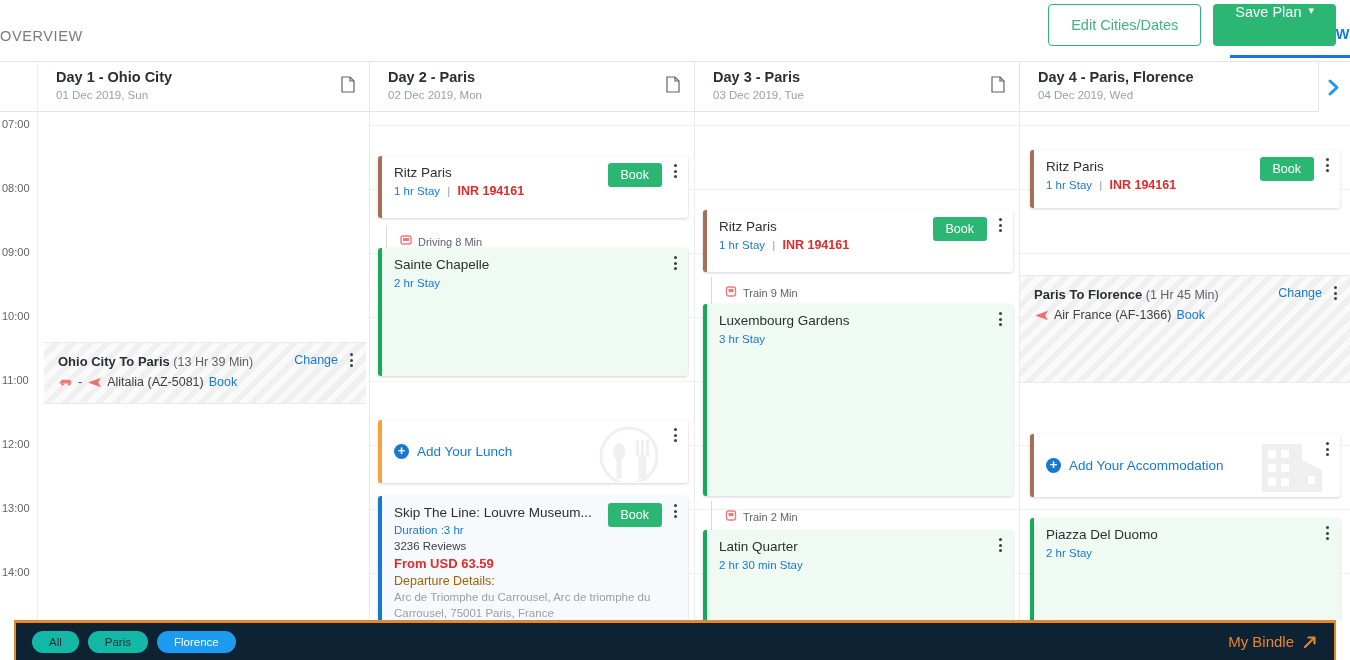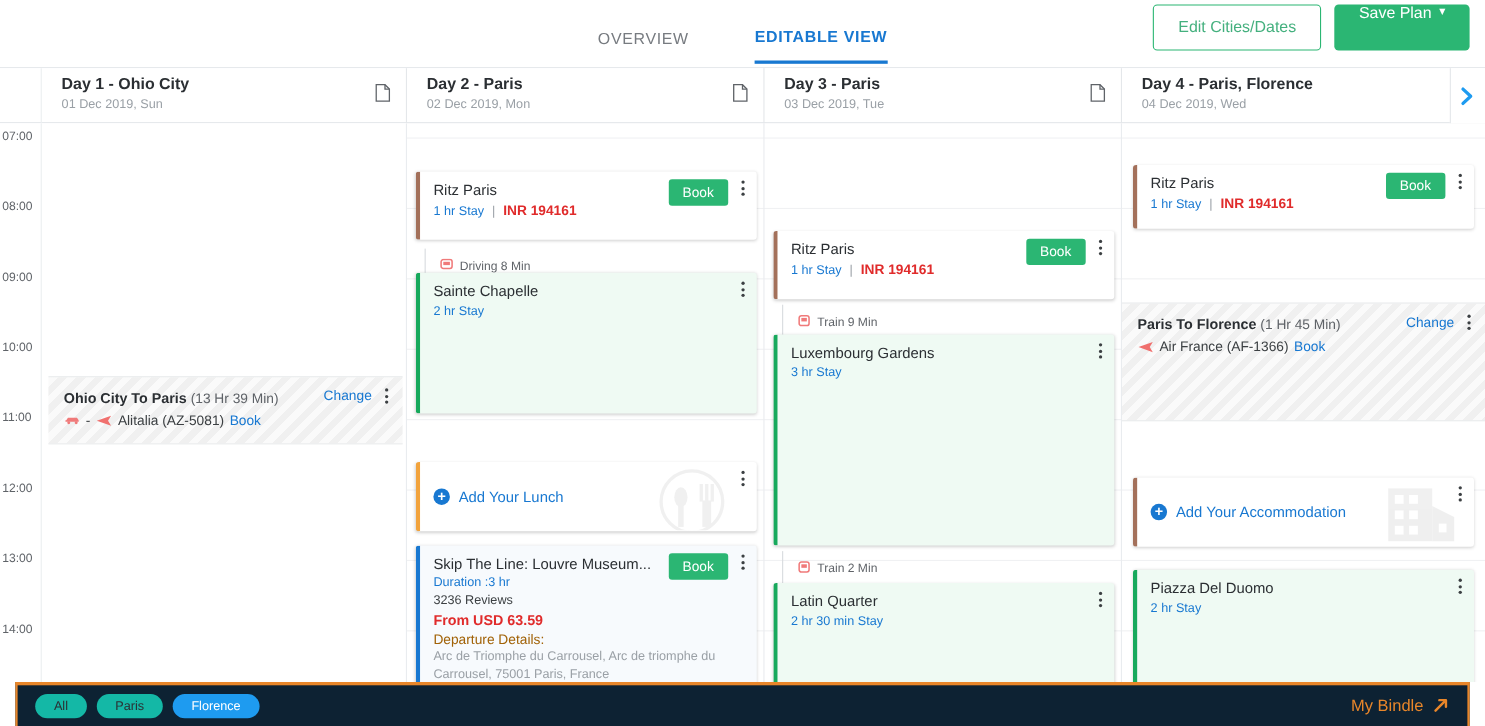--- a/index.html
+++ b/index.html
@@ -12,21 +12,21 @@
   }
 
   
   .topnav {
     position: absolute; top: 0; left: 0; width: 1350px; height: 62px;
     background: #ffffff;
     border-bottom: 1px solid #e4e7ea;
   }
   .nav-tabs {
     position: absolute; left: 0; right: 0; top: 26px;
-    display: flex; justify-content: center; gap: 60px;
+    display: flex; justify-content: space-between; gap: 60px;
   }
   .nav-tab {
     font-size: 14.5px; letter-spacing: .6px; color: #777b80;
     padding-bottom: 13px; cursor: pointer; background: none; border: none;
     font-family: "Liberation Sans", sans-serif;
   }
   .nav-tab.active { color: #1878d1; font-weight: bold; border-bottom: 3px solid #1878d1; }
 
   .nav-actions { position: absolute; right: 14px; top: 4px; display: flex; gap: 12px; }
   .btn-outline {
@@ -140,21 +140,21 @@
     background: #0d2233; border-top: 3px solid #e8862a;
     border-left: 2px solid #e8862a; border-right: 2px solid #e8862a;
     display: flex; align-items: center; padding: 0 16px; z-index: 20;
   }
   .pill {
     height: 22px; padding: 0 17px; border-radius: 11px; background: #14b8a6;
     color: #2b2f33; font-size: 11.5px; margin-right: 9px; border: none;
     cursor: pointer; font-family: "Liberation Sans", sans-serif;
   }
   .pill.active { background: #1e9bf0; color: #fff; }
-  .bindle { margin-left: auto; color: #e8862a; font-size: 15px; display: flex; align-items: flex-start; gap: 8px; cursor: pointer; }
+  .bindle { margin-left: auto; color: #e8862a; font-size: 15px; display: flex; align-items: flex-end; gap: 8px; cursor: pointer; }
 </style>
 </head>
 <body>
 
 <div class="topnav">
   <div class="nav-tabs">
     <button class="nav-tab">OVERVIEW</button>
     <button class="nav-tab active">EDITABLE VIEW</button>
   </div>
   <div class="nav-actions">

